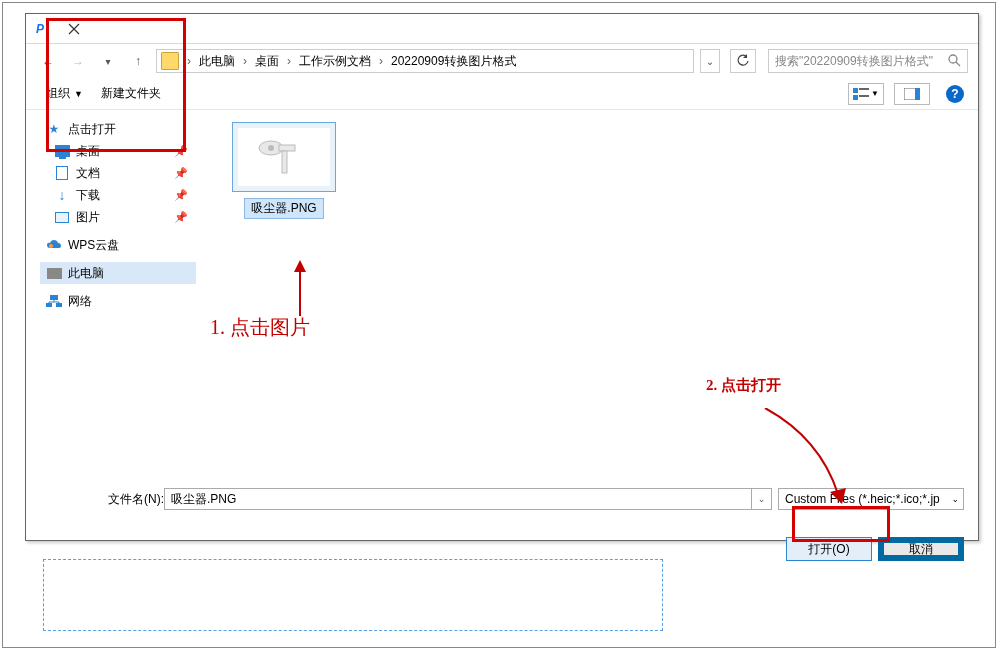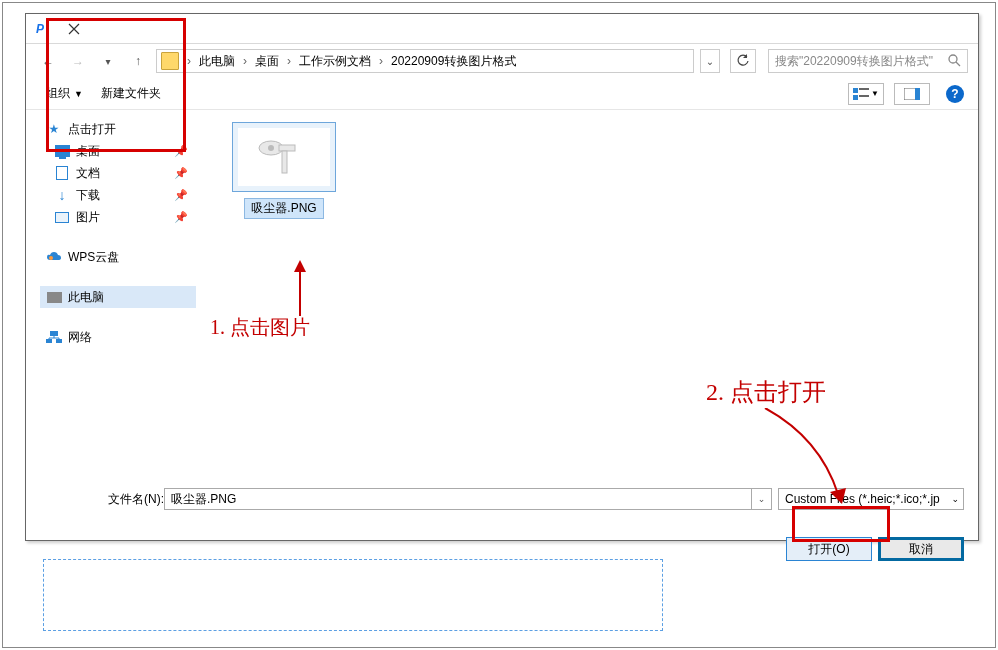--- a/index.html
+++ b/index.html
@@ -24,49 +24,49 @@
   .toolbar .spacer { flex:1; }
   .toolbar .iconbtn{ width:36px; height:22px; border:1px solid #bbb; display:flex; align-items:center; justify-content:center; }
   .toolbar .iconbtn + .iconbtn{ margin-left:4px; }
   .toolbar .help{ width:18px;height:18px;border-radius:50%;background:#0b68cb;color:#fff;display:flex;align-items:center;justify-content:center;font-weight:bold;margin-left:10px;font-size:12px;}
   .body { display:flex; height:368px; }
   .sidebar { width:170px; border-right:0; padding:8px 0 0 14px; }
   .sidebar .item{ height:22px; display:flex; align-items:center; gap:6px; padding-left:14px; position:relative;}
   .sidebar .item.top{ padding-left:6px;}
   .sidebar .pin{ position:absolute; right:8px; color:#888; font-size:11px;}
   .sidebar .sel{ background:#d9e8f8; }
-  .sidebar .group{ margin-top:18px;}
+  .sidebar .group{ margin-top:6px;}
   .ic{ width:16px;height:16px; display:inline-flex;align-items:center;justify-content:center;}
   .ic-star{ color:#2a84d3; }
   .ic-mon{ background:#2a84d3; width:15px;height:12px; position:relative;}
   .ic-mon:after{content:"";position:absolute;left:4px;top:12px;width:7px;height:2px;background:#2a84d3;}
   .ic-doc{ width:12px;height:14px;border:1px solid #2a84d3;background:#fff;}
   .ic-down{ color:#2a84d3; font-size:14px;}
   .ic-pics{ width:14px;height:11px;border:1px solid #2a84d3;background:#eaf3fb;}
   .ic-pc{ background:#888;width:15px;height:11px;}
   .ic-net{ color:#2a84d3;}
   .filearea { flex:1; position:relative; padding:6px; }
   .file-hl{ position:absolute; left:20px; top:4px; width:140px; height:134px; border:3px solid #d60000; }
   .thumb { position:absolute; left:28px; top:12px; width:120px; display:flex; flex-direction:column; align-items:center; }
   .thumb .tbox{ width:104px; height:70px; border:1px solid #6da6db; background:#e8f2fb; display:flex;align-items:center;justify-content:center;}
   .thumb .tinner{ width:92px;height:58px;background:#fff; display:flex;align-items:center;justify-content:center;color:#bbb;}
   .thumb .tlabel{ margin-top:6px; background:#cfe5fa; padding:1px 6px; border:1px solid #8cb8e2;}
   .annot1{ position:absolute; left:184px; top:300px; color:#c30000; font-size:20px; font-family:"SimSun",serif;}
   .annot1-arrow{ position:absolute; left:264px; top:246px; }
-  .annot2{ position:absolute; left:680px; top:362px; color:#c30000; font-size:24px; font-family:"SimSun",serif;}
+  .annot2{ position:absolute; left:680px; top:362px; color:#c30000; font-size:15px; font-family:"SimSun",serif;font-weight:bold;}
   .annot2-arrow{ position:absolute; left:734px; top:394px; }
   .footer { padding:10px 14px; }
   .fn-row{ display:flex; align-items:center; }
   .fn-row .lbl{ width:74px; text-align:right; margin-left:50px;}
   .fn-row input{ flex:1; height:22px; border:1px solid #aaa; padding:0 6px; font-size:12px;}
   .fn-row .drop{ width:20px;height:22px;border:1px solid #aaa;border-left:0;display:flex;align-items:center;justify-content:center;color:#555;}
   .fn-row .filter{ width:186px; height:22px; border:1px solid #aaa; display:flex; align-items:center; padding:0 6px; margin-left:6px; position:relative; white-space:nowrap; overflow:hidden;}
   .fn-row .filter .chev{position:absolute;right:4px;}
   .btns{ display:flex; justify-content:flex-end; gap:6px; margin-top:27px; }
-  .btn{ width:86px; height:24px; border:3px solid #0369a1; background:#e9e9e9; display:flex;align-items:center;justify-content:center; }
+  .btn{ width:86px; height:24px; border:6px solid #0369a1; background:#e9e9e9; display:flex;align-items:center;justify-content:center; }
   .btn.primary{ border:1px solid #2a84d3; background:#e4eef8;}
   .open-hl{ position:absolute; left:766px; top:492px; width:98px; height:36px; border:3px solid #d60000;}
   .dashed{ position:absolute; left:40px; top:556px; width:620px; height:72px; border:1px dashed #5b9fe3;}
   svg{display:block;}
 </style>
 </head>
 <body>
 
 <div class="outer">
 <div class="dialog">

